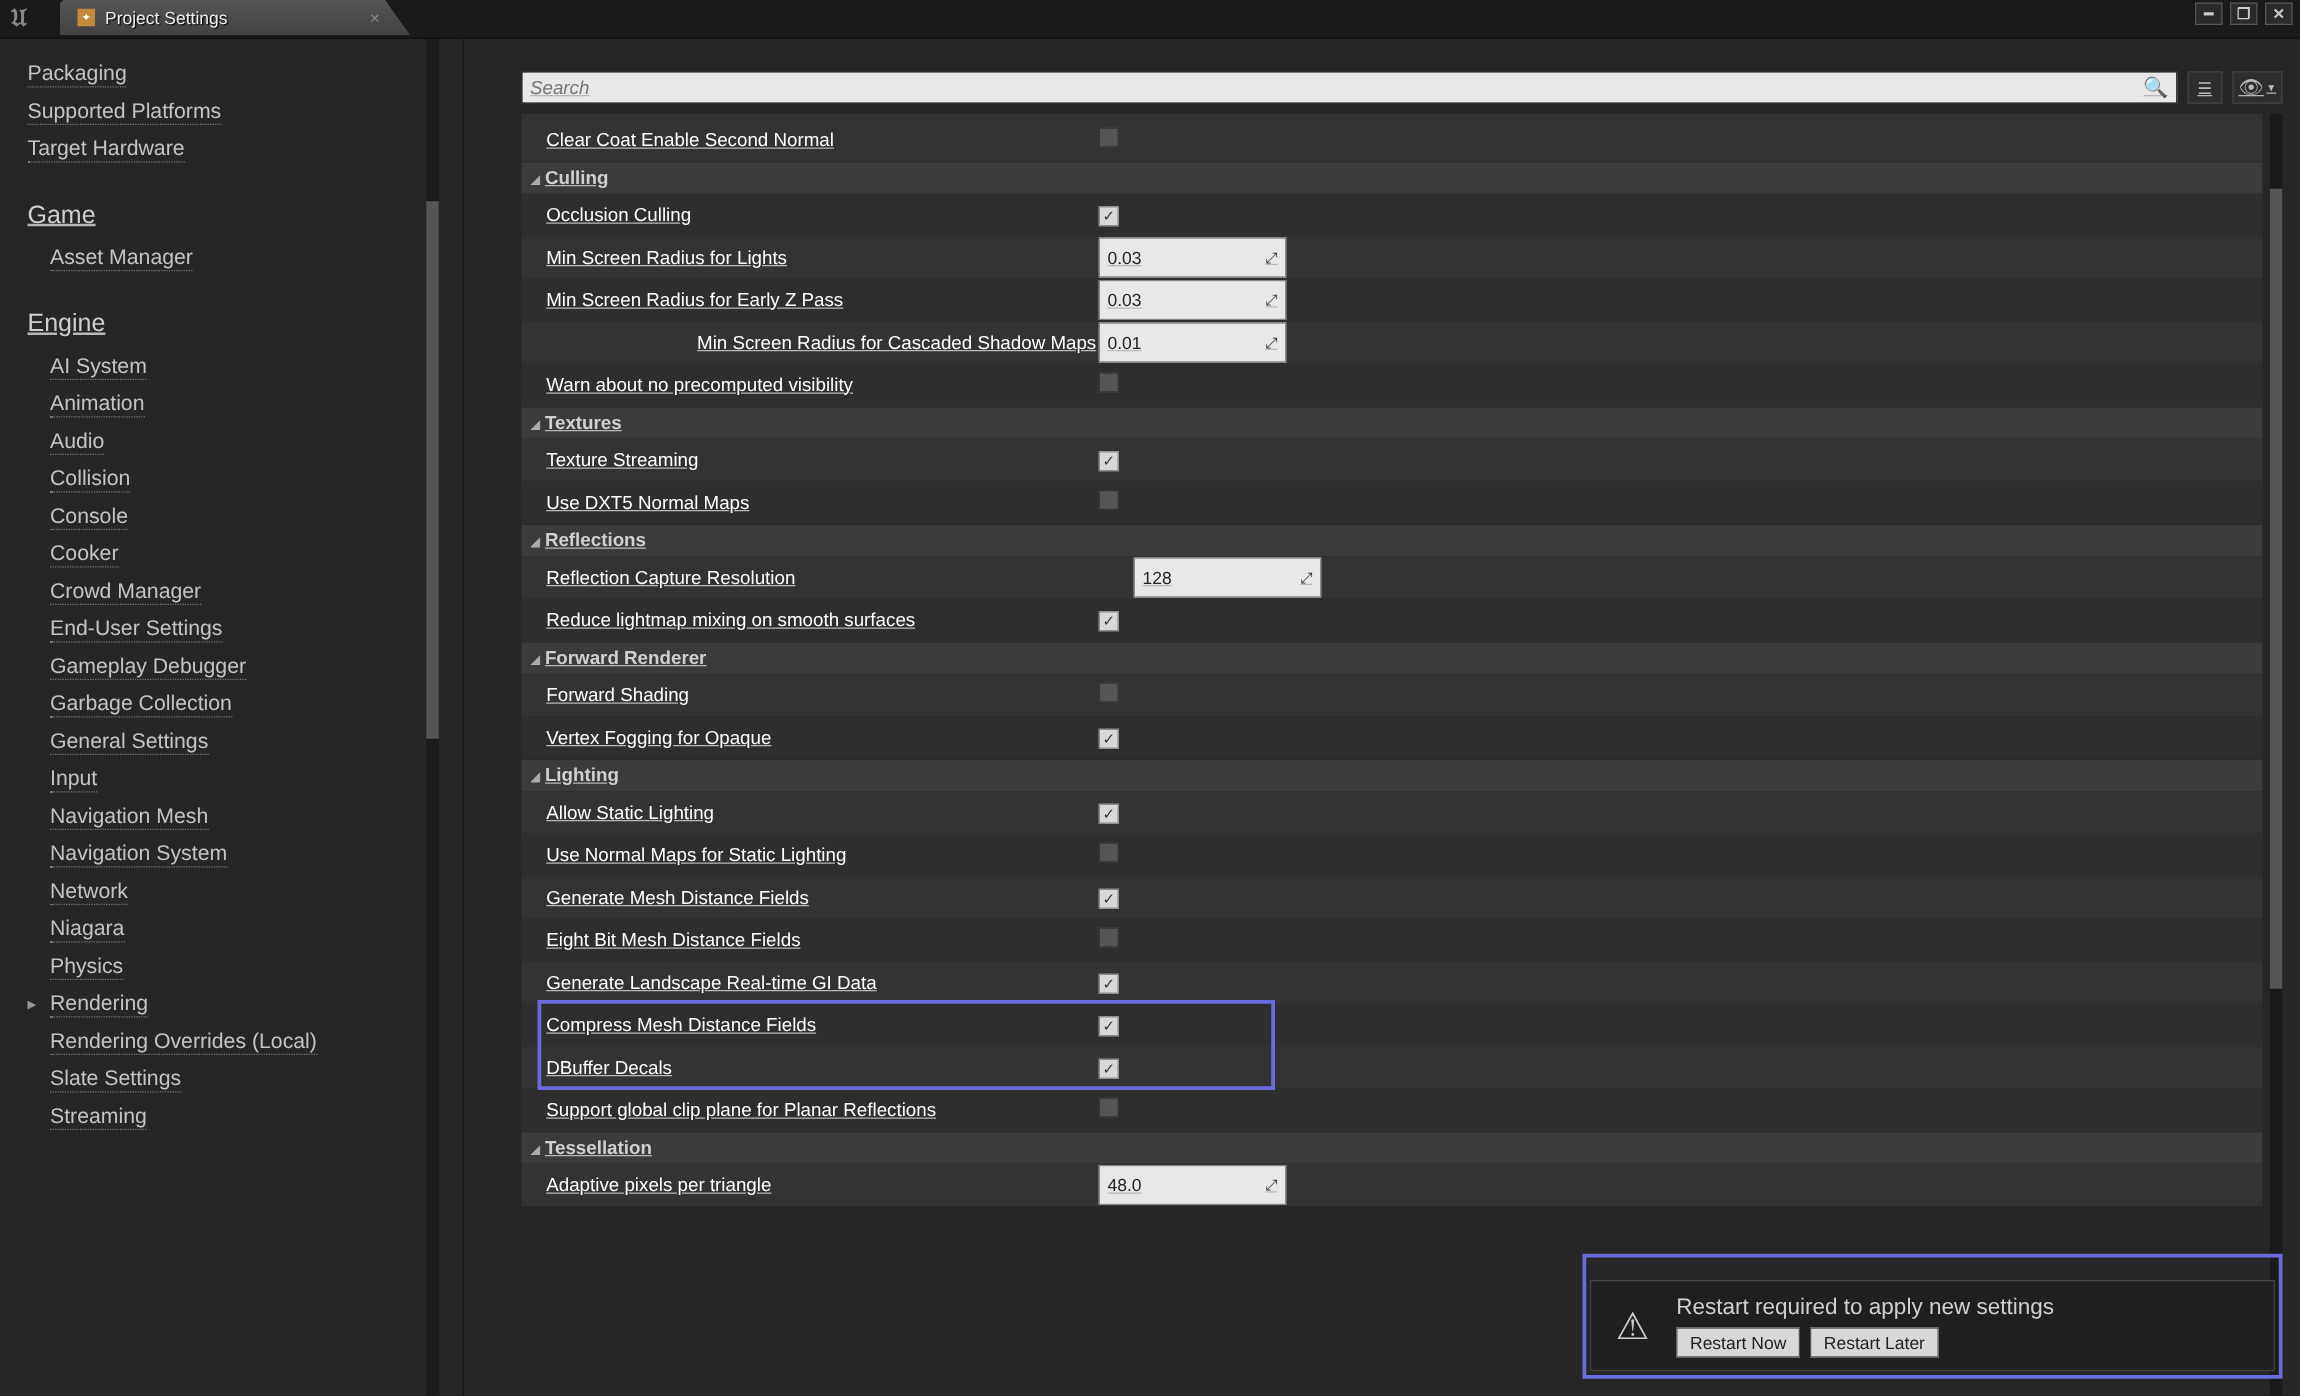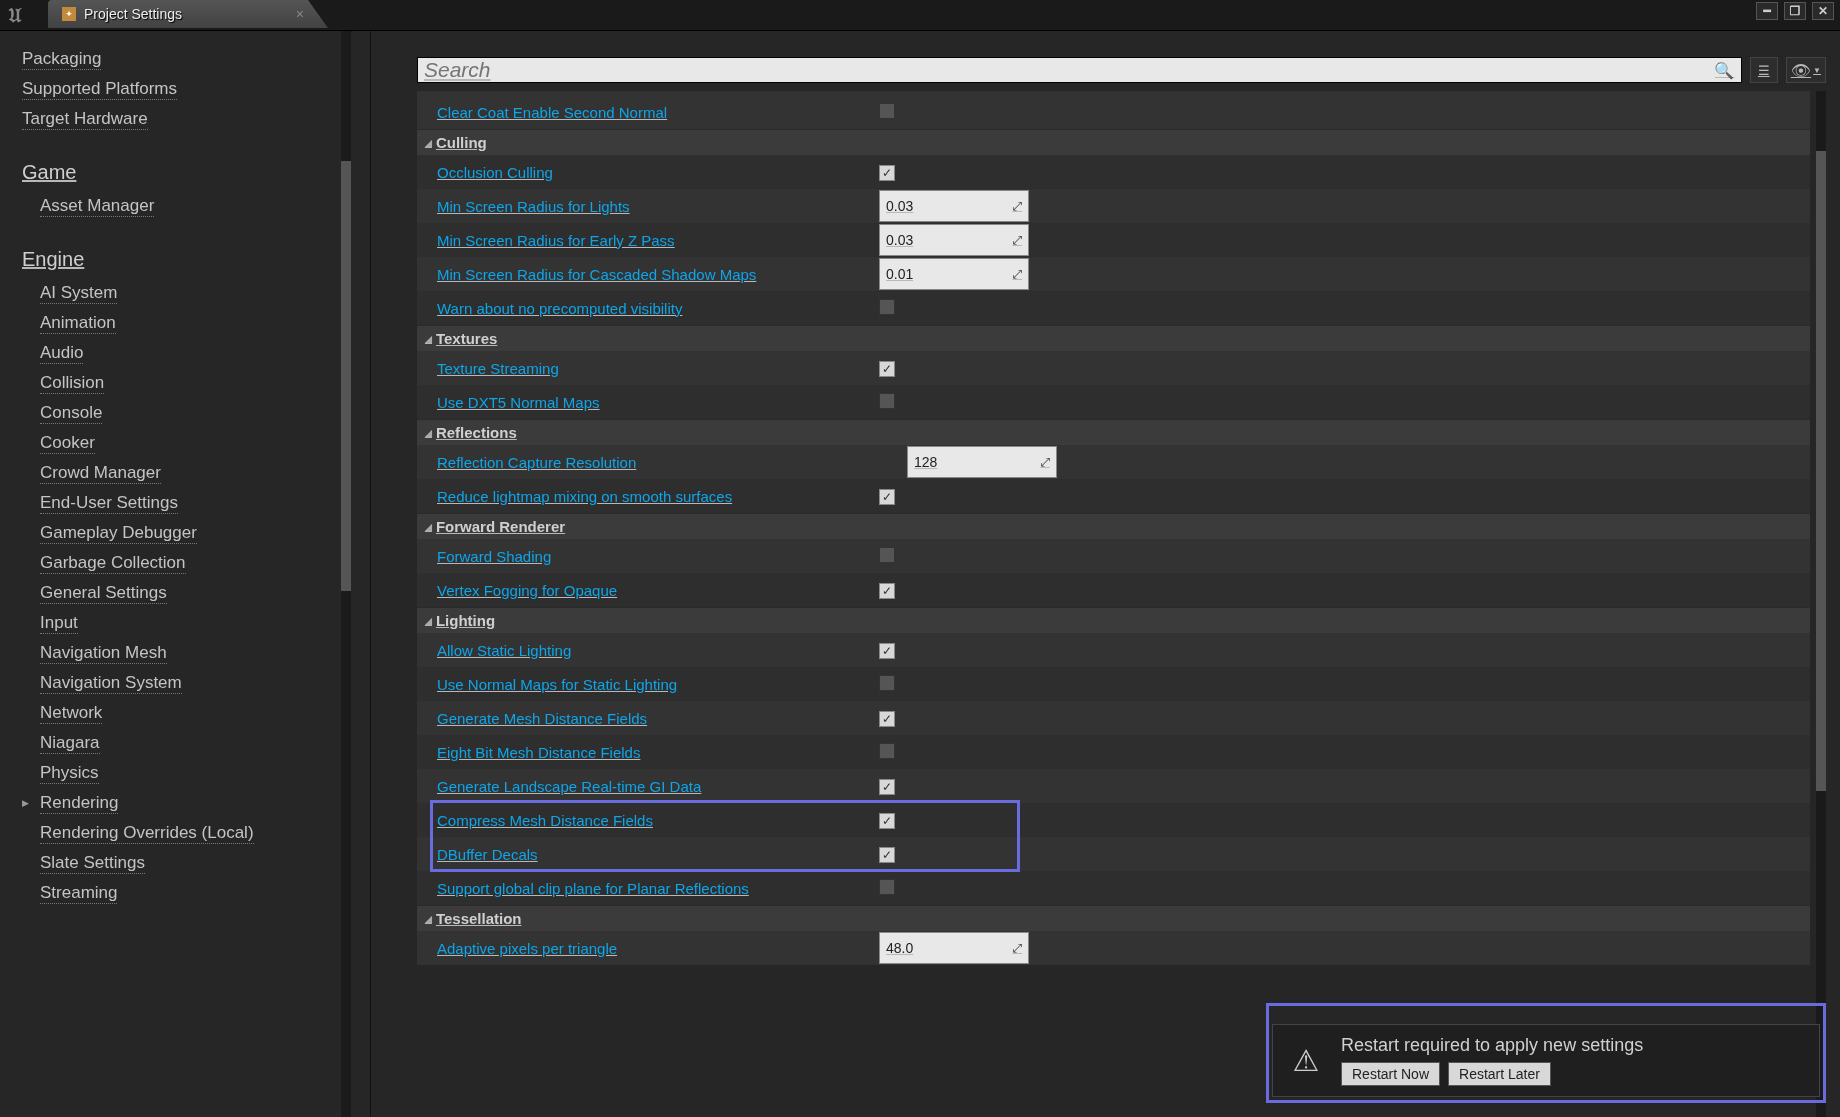--- a/index.html
+++ b/index.html
@@ -32,37 +32,37 @@
 .side-sub.active { position:relative; }
 .side-sub.active::before { content:"▶"; position:absolute; left:-18px; font-size:9px; color:#999; top:5px; }
 
 
 .divider { width:1px; background:#111; }
 
 
 .content { flex:1; display:flex; flex-direction:column; background:#262626; position:relative; }
 .search-row { display:flex; align-items:center; gap:8px; padding: 26px 14px 8px 46px; }
 .search-box { flex:1; height:26px; background:#e8e8e8; border:1px solid #000; display:flex; align-items:center; padding:0 6px; position:relative; }
-.search-input { flex:1; background:transparent; border:none; outline:none; font-size:21px; font-style:italic; color:#0c4a6e; }
+.search-input { flex:1; background:transparent; border:none; outline:none; font-size:15px; font-style:italic; color:#0c4a6e; }
 .search-icon { font-size:16px; color:#333; }
 .toolbar-btn { width:28px; height:26px; background:#2d2d2d; border:1px solid #444; display:flex; align-items:center; justify-content:center; color:#bbb; font-size:13px; }
 .eye-group { display:flex; align-items:center; height:26px; background:#2d2d2d; border:1px solid #444; padding:0 4px; gap:2px; }
 
 .settings-scroll { flex:1; overflow:hidden; position:relative; margin-left:46px; margin-right:14px; }
 .settings-track { position:absolute; right:0; top:0; bottom:0; width:10px; background:#1a1a1a; }
 .settings-thumb { width:10px; background:#555; position:absolute; top:60px; height:640px; }
 
 .settings-body { height:100%; overflow:hidden; padding-right:16px; }
 
 .section-header { background:#3b3b3b; padding:4px 8px; font-size:15px; font-weight:600; color:#d0d0d0; display:flex; align-items:center; gap:4px; border-top:1px solid #2a2a2a; }
 .disclosure { font-size:9px; color:#aaa; }
 .prop-row { display:flex; align-items:center; height:34px; font-size:15px; }
 .prop-row:nth-child(odd) { background:#333333; }
 .prop-row:nth-child(even) { background:#2e2e2e; }
-.prop-label { width: 460px; padding-left: 20px; color:#0ea5e9; }
+.prop-label { width: 460px; padding-left: 20px; color:#ffffff; }
 .prop-control { flex:1; padding-left: 2px; }
 .chk { width:16px; height:16px; background:#d8d8d8; border:1px solid #888; display:inline-flex; align-items:center; justify-content:center; font-size:12px; color:#333; }
 .chk.unchecked { background:#555; border:1px solid #333; }
 .num-input { width:150px; height:32px; background:#e8e8e8; border:1px solid #888; display:flex; align-items:center; padding:0 6px; font-size:14px; color:#222; justify-content:space-between; }
 .num-spin { font-size:12px; color:#333; }
 
 .highlight-box { position:absolute; border:3px solid #6b6be0; pointer-events:none; }
 .highlight1 { left:430px; top:800px; width:590px; height:72px; }
 
 
@@ -169,21 +169,21 @@
           </div>
           <div class="prop-row" style="background: rgb(46, 46, 46);">
             <div class="prop-label">Min Screen Radius for Early Z Pass</div>
             <div class="prop-control">
               <div class="num-input">
                 <span>0.03</span>
                 <span class="num-spin">⤢</span>
               </div>
             </div>
           </div>
-          <div class="prop-row" style="background: rgb(51, 51, 51);">
+          <div class="prop-row" style="background: rgb(51, 51, 51); text-align: right;">
             <div class="prop-label">Min Screen Radius for Cascaded Shadow Maps</div>
             <div class="prop-control">
               <div class="num-input">
                 <span>0.01</span>
                 <span class="num-spin">⤢</span>
               </div>
             </div>
           </div>
           <div class="prop-row" style="background: rgb(46, 46, 46);">
             <div class="prop-label">Warn about no precomputed visibility</div>

